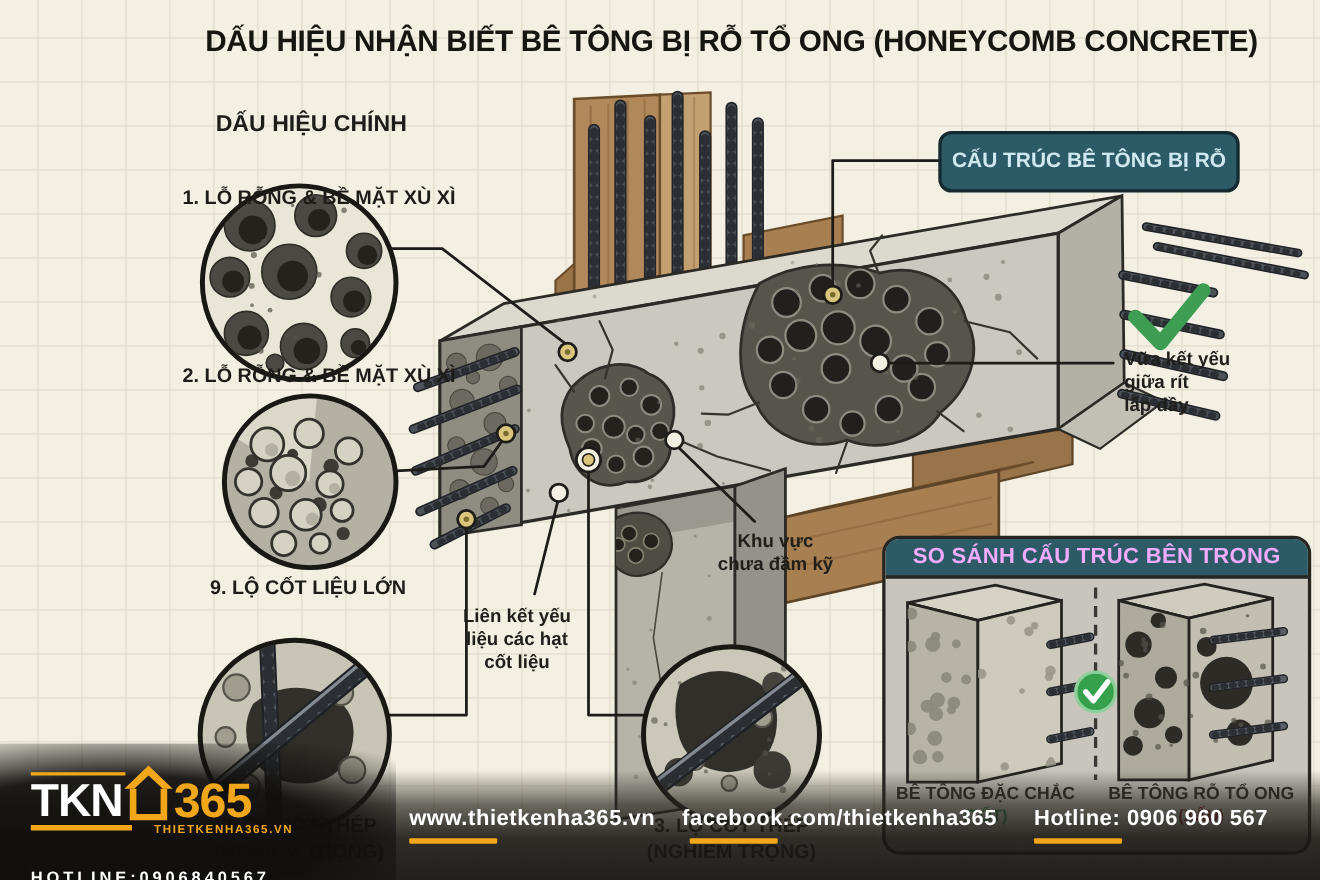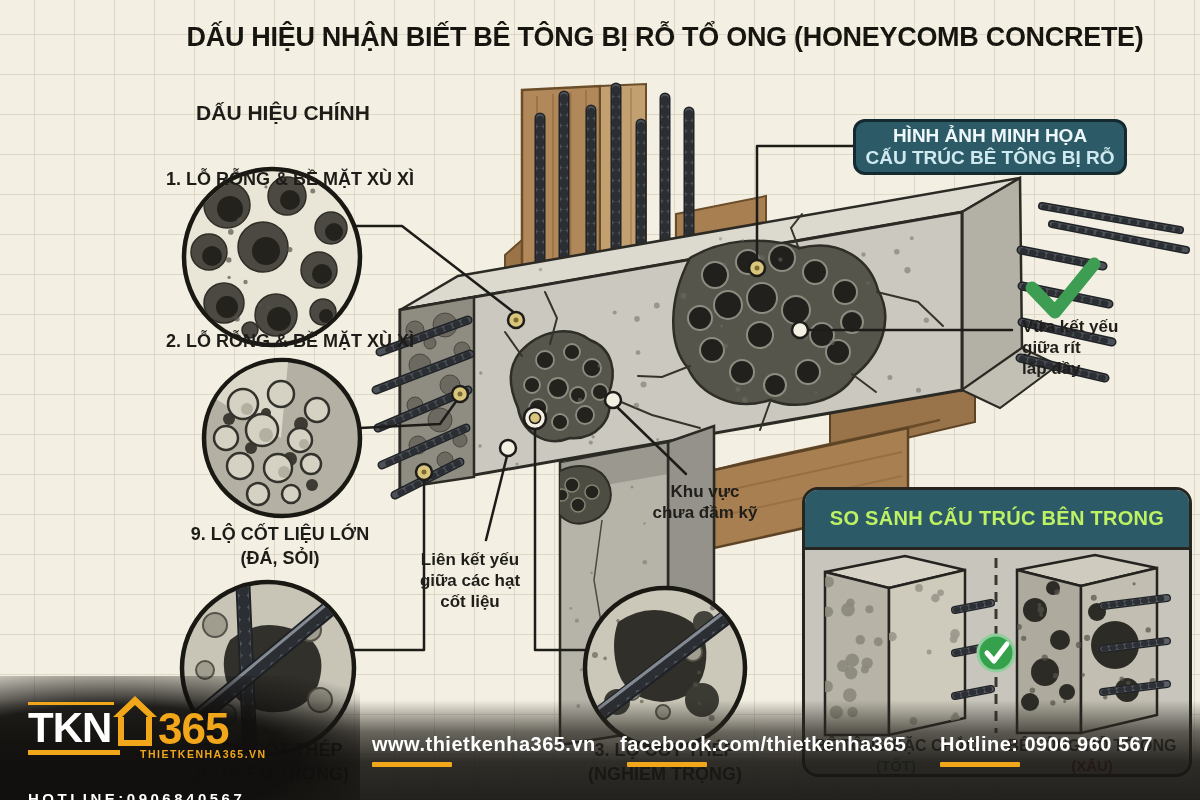--- a/index.html
+++ b/index.html
@@ -19,23 +19,23 @@
   .sign-2line { line-height:24px; }
   .under-bar { z-index:6; color:#232219; }
   .badge { position:absolute; left:853px; top:119px; width:274px; height:56px; z-index:8;
     background:#2d5a67; border:3px solid #152a30; border-radius:12px;
     display:flex; flex-direction:column; align-items:center; justify-content:center; line-height:22px; }
   .badge .b1 { color:#eef8fa; font-size:19px; font-weight:800; }
   .badge .b2 { color:#cfe9f0; font-size:19px; font-weight:800; }
   .ann { position:absolute; z-index:8; color:#1f1e1a; font-weight:700; font-size:17px; line-height:21px; }
   .panel { position:absolute; left:802px; top:487px; width:390px; height:290px; z-index:10;
     background:#c7c5bc; border:3.5px solid #26251f; border-radius:16px; overflow:hidden; }
-  .panel-header { height:60px; background:#2d5a67; border-bottom:3px solid #26251f;
+  .panel-header { height:36px; background:#2d5a67; border-bottom:3px solid #26251f;
     display:flex; align-items:center; justify-content:center;
-    color:#bef264; font-size:20px; font-weight:800; letter-spacing:.3px; }
+    color:#f0abfc; font-size:20px; font-weight:800; letter-spacing:.3px; }
   .panel-body { position:relative; height:240px; }
   .plabel { position:absolute; top:186px; width:178px; text-align:center;
     font-size:16px; font-weight:800; color:#2b2a25; line-height:20px; }
   .plabel .tag { font-size:15px; }
   .tag-good { color:#2f7d3c; } .tag-bad { color:#7c1f1f; }
   .footerbar { position:absolute; left:0; top:700px; width:1200px; height:100px; z-index:12;
     background:linear-gradient(180deg, rgba(40,37,31,0) 0%, rgba(40,37,31,.68) 32%, rgba(26,24,20,.9) 62%, rgba(22,20,17,.94) 100%); }
   .logo-shadow { position:absolute; left:0; top:676px; width:360px; height:124px; z-index:13;
     background:radial-gradient(120% 105% at 32% 68%, rgba(16,14,12,.92) 42%, rgba(16,14,12,0) 78%); }
   .ftext { position:absolute; top:733px; z-index:14; color:#ffffff; font-size:20px; font-weight:700; letter-spacing:.5px; }
@@ -550,48 +550,46 @@
     </g>
   </svg>
 
   <div class="txt title">DẤU HIỆU NHẬN BIẾT BÊ TÔNG BỊ RỖ TỔ ONG (HONEYCOMB CONCRETE)</div>
 
   <div class="txt signs-heading">DẤU HIỆU CHÍNH</div>
   <div class="txt sign-label" style="left:150px; top:133px;margin-top:36px;">1. LỖ RỖNG &amp; BỀ MẶT XÙ XÌ</div>
   <div class="txt sign-label" style="left:150px; top:331px;">2. LỖ RỖNG &amp; BỀ MẶT XÙ XÌ</div>
   <div class="txt sign-label sign-2line" style="left:140px; top:522px;">
     <div>9. LỘ CỐT LIỆU LỚN</div>
-    <div>(ĐÁ, SỎI)</div>
   </div>
   <div class="txt sign-label sign-2line under-bar" style="left:132px; top:738px;">
     <div>3. LỘ CỐT THÉP</div>
     <div>(NGHIÊM TRỌNG)</div>
   </div>
   <div class="txt sign-label sign-2line under-bar" style="left:525px; top:738px;">
     <div>3. LỘ CỐT THÉP</div>
     <div>(NGHIÊM TRỌNG)</div>
   </div>
 
   <div class="badge">
-    <div class="b1">HÌNH ẢNH MINH HỌA</div>
     <div class="b2">CẤU TRÚC BÊ TÔNG BỊ RỖ</div>
   </div>
 
   <div class="ann" style="left:1022px; top:316px;">
     <div>Vữa kết yếu</div>
     <div>giữa rít</div>
     <div>lấp đầy</div>
   </div>
   <div class="ann" style="left:640px; top:481px; width:130px; text-align:center;">
     <div>Khu vực</div>
     <div>chưa đầm kỹ</div>
   </div>
   <div class="ann" style="left:405px; top:549px; width:130px; text-align:center;">
     <div>Liên kết yếu</div>
-    <div>giữa các hạt</div>
+    <div>liệu các hạt</div>
     <div>cốt liệu</div>
   </div>
 
   <div class="panel">
     <div class="panel-header">SO SÁNH CẤU TRÚC BÊN TRONG</div>
     <div class="panel-body">
       <svg width="383" height="240" viewBox="0 0 383 240" style="position:absolute;inset:0;">
         <defs>
           <clipPath id="clipGoodL">
               <polygon points="20,22 84,38 84,185 20,185"></polygon>

